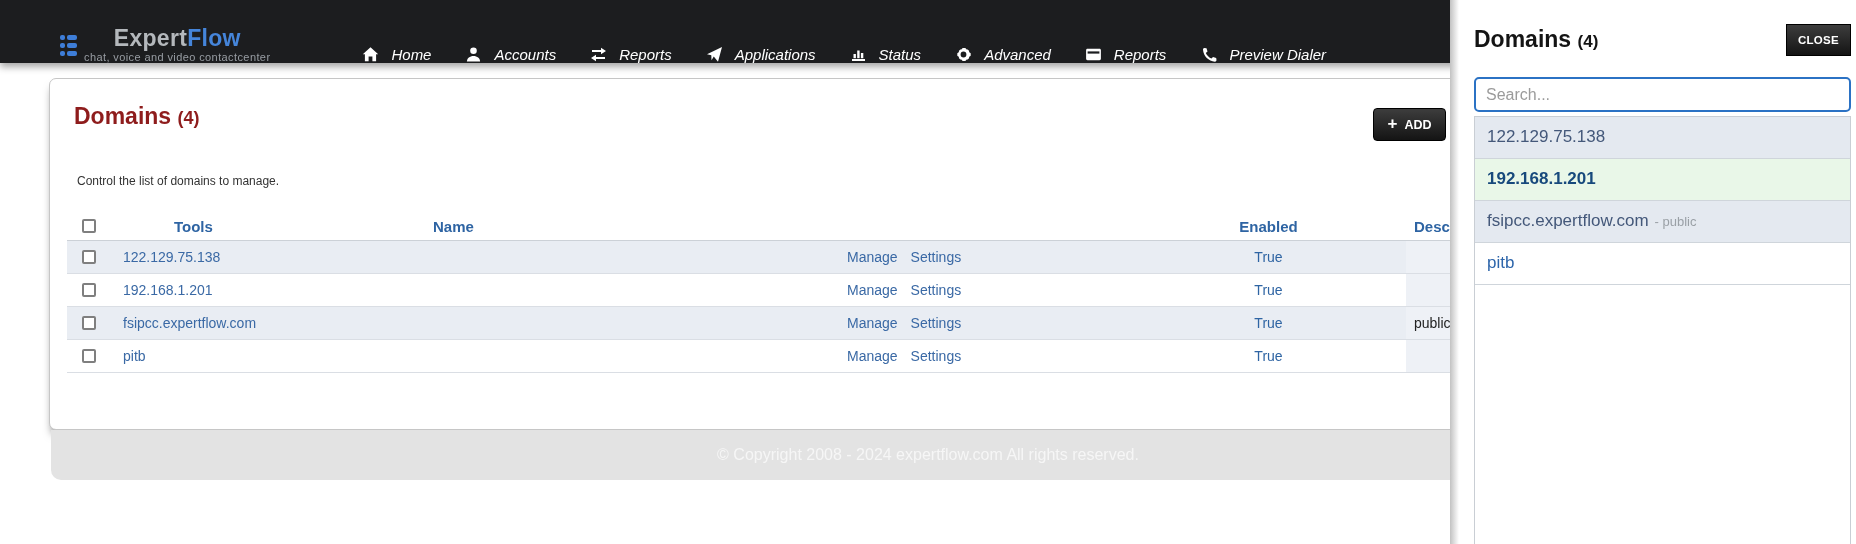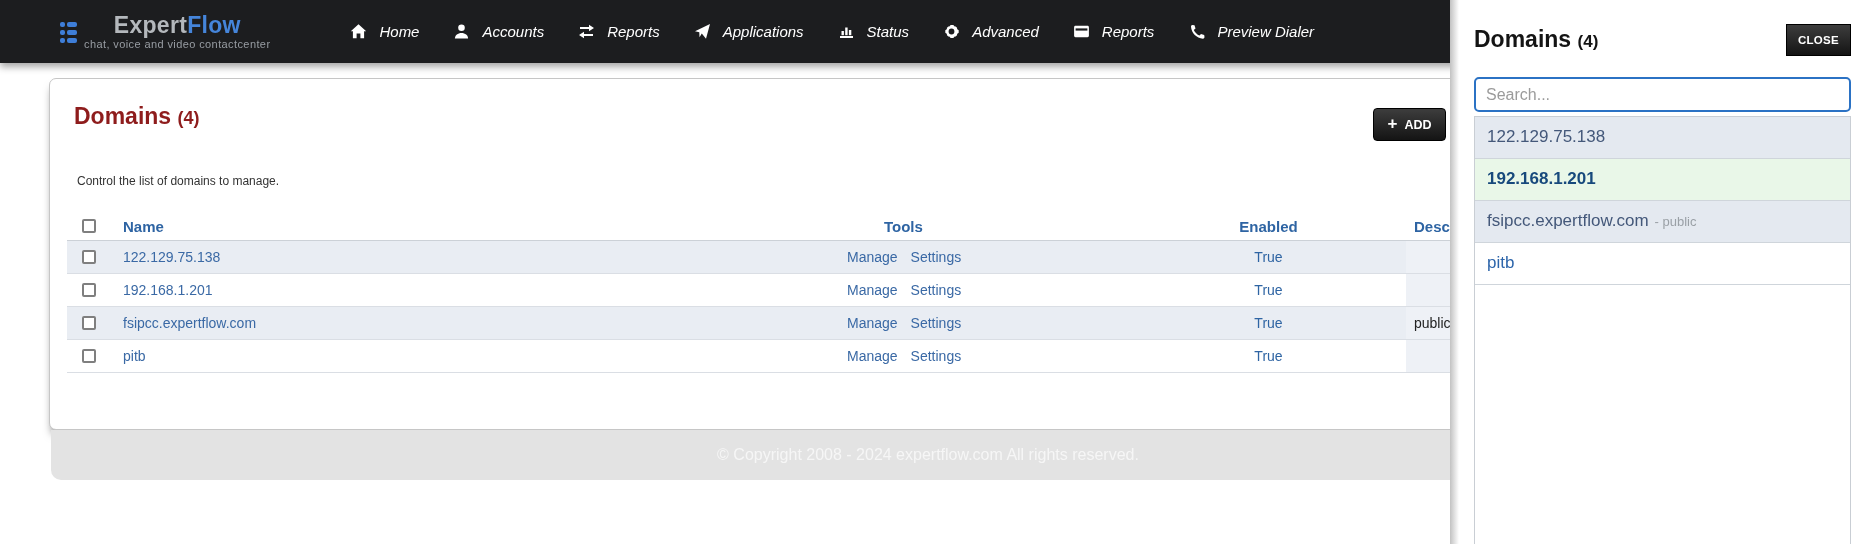--- a/index.html
+++ b/index.html
@@ -4,22 +4,22 @@
 <style>
   * { margin:0; padding:0; box-sizing:border-box; }
   html,body { width:1856px; height:544px; overflow:hidden; }
   body {
     position:relative; background:#fff;
     font-family:"Liberation Sans", sans-serif;
   }
   
   .nav {
     position:absolute; left:0; top:0; width:1668px; height:63px;
-    background:#1c1d1f; display:flex; align-items:center;
-    box-shadow:0 4px 7px rgba(0,0,0,0.35); z-index:1;
+    background:#1c1d1f; display:flex; align-items:flex-end;
+    box-shadow:0 4px 7px rgba(0,0,0,0.35); z-index:1;gap:12px;
   }
   .logo { display:flex; align-items:center; margin-left:60px; cursor:pointer; }
   .logo-dots { display:grid; grid-template-rows:repeat(3,5px); gap:3px; margin-right:7px; margin-top:2px; }
   .logo-dots .drow { display:flex; gap:2px; }
   .logo-dots .dot  { width:5px; height:5px; border-radius:2px; background:#3e7ed8; }
   .logo-dots .bar  { width:10px; height:5px; border-radius:2px; background:#3e7ed8; }
   .logo-textblock { display:flex; flex-direction:column; align-items:center; }
   .logo-word { font-size:23px; font-weight:bold; letter-spacing:.3px; line-height:24px; }
   .brand-primary   { color:#b4b8bc; }
   .brand-secondary { color:#4585da; font-weight:600; }
@@ -195,22 +195,22 @@
     <span class="plus">+</span>
     <span>ADD</span>
   </button>
   <p class="card-sub">Control the list of domains to manage.</p>
 
   <div class="table">
     <div class="trow head">
       <div class="cell c-check">
           <input type="checkbox" class="cbx" style="">
         </div>
+      <div class="cell c-tools hlabel">Tools</div>
       <div class="cell c-name hlabel">Name</div>
-      <div class="cell c-tools hlabel">Tools</div>
       <div class="cell c-enabled hlabel">Enabled</div>
       <div class="cell c-desc hlabel">Description</div>
     </div>
 
     <div class="trow striped">
       <div class="cell c-check">
           <input type="checkbox" class="cbx" style="">
         </div>
       <div class="cell c-name">
           <a class="tlink name-muted">122.129.75.138</a>

